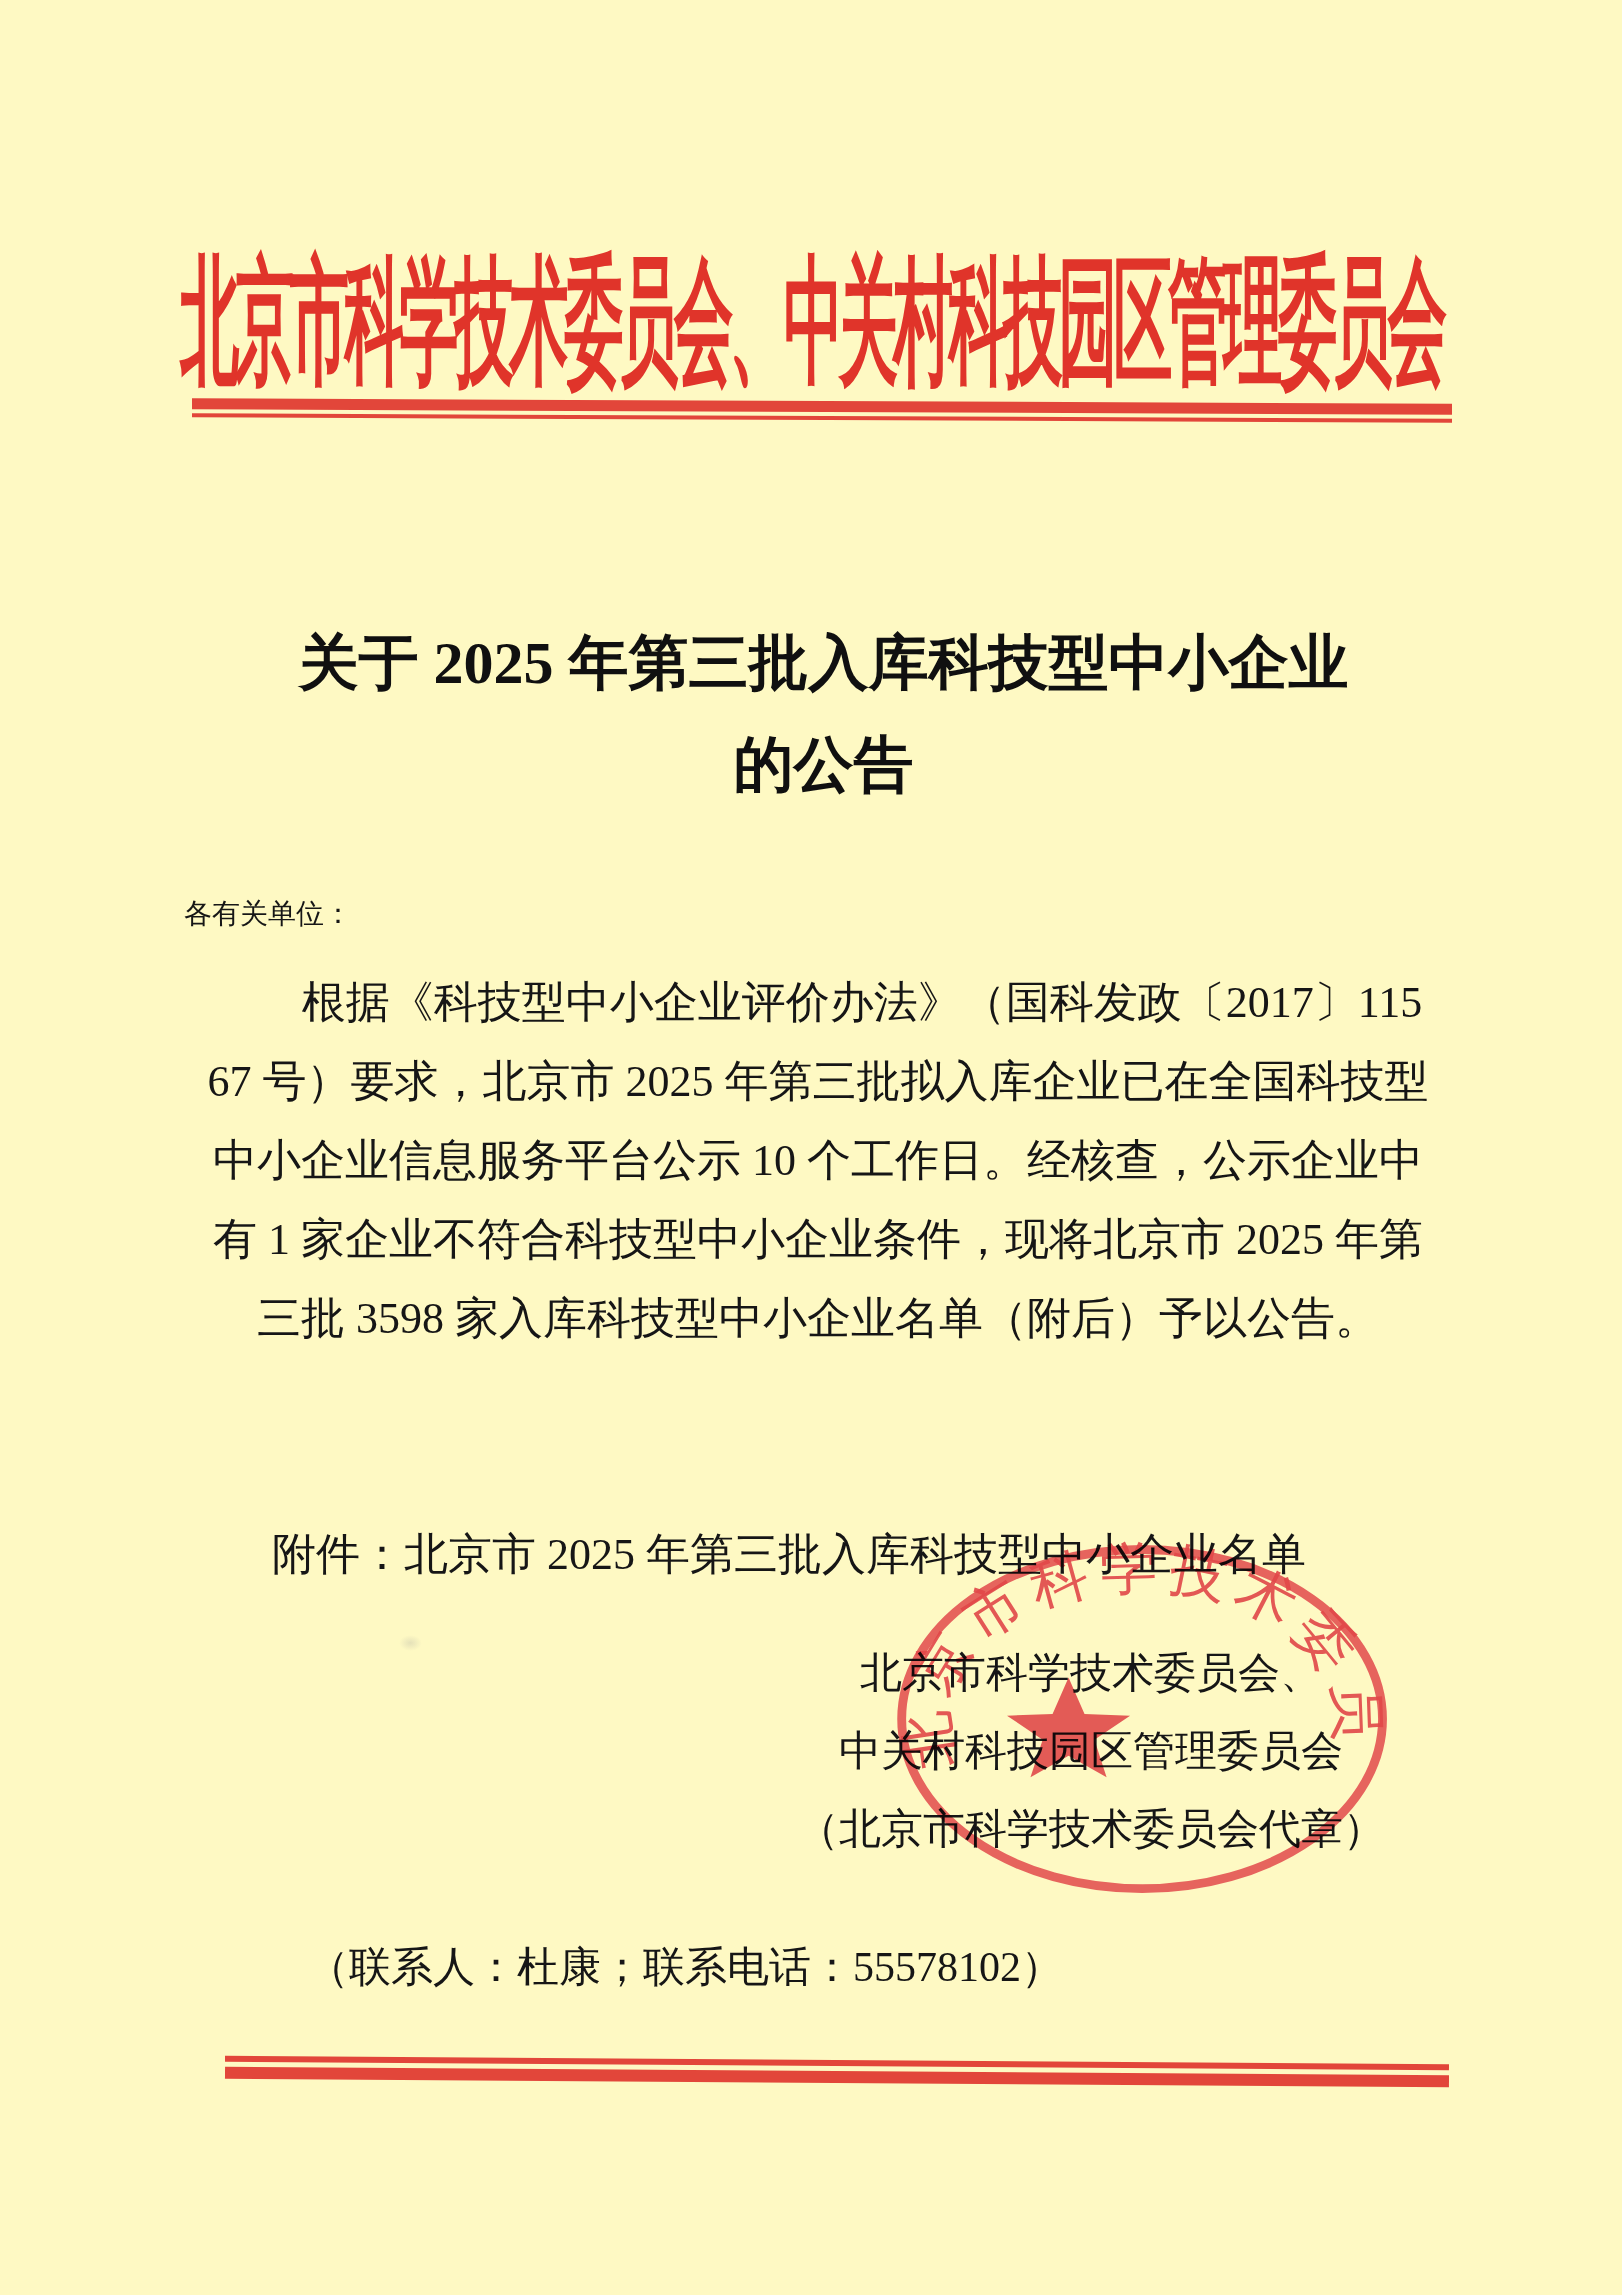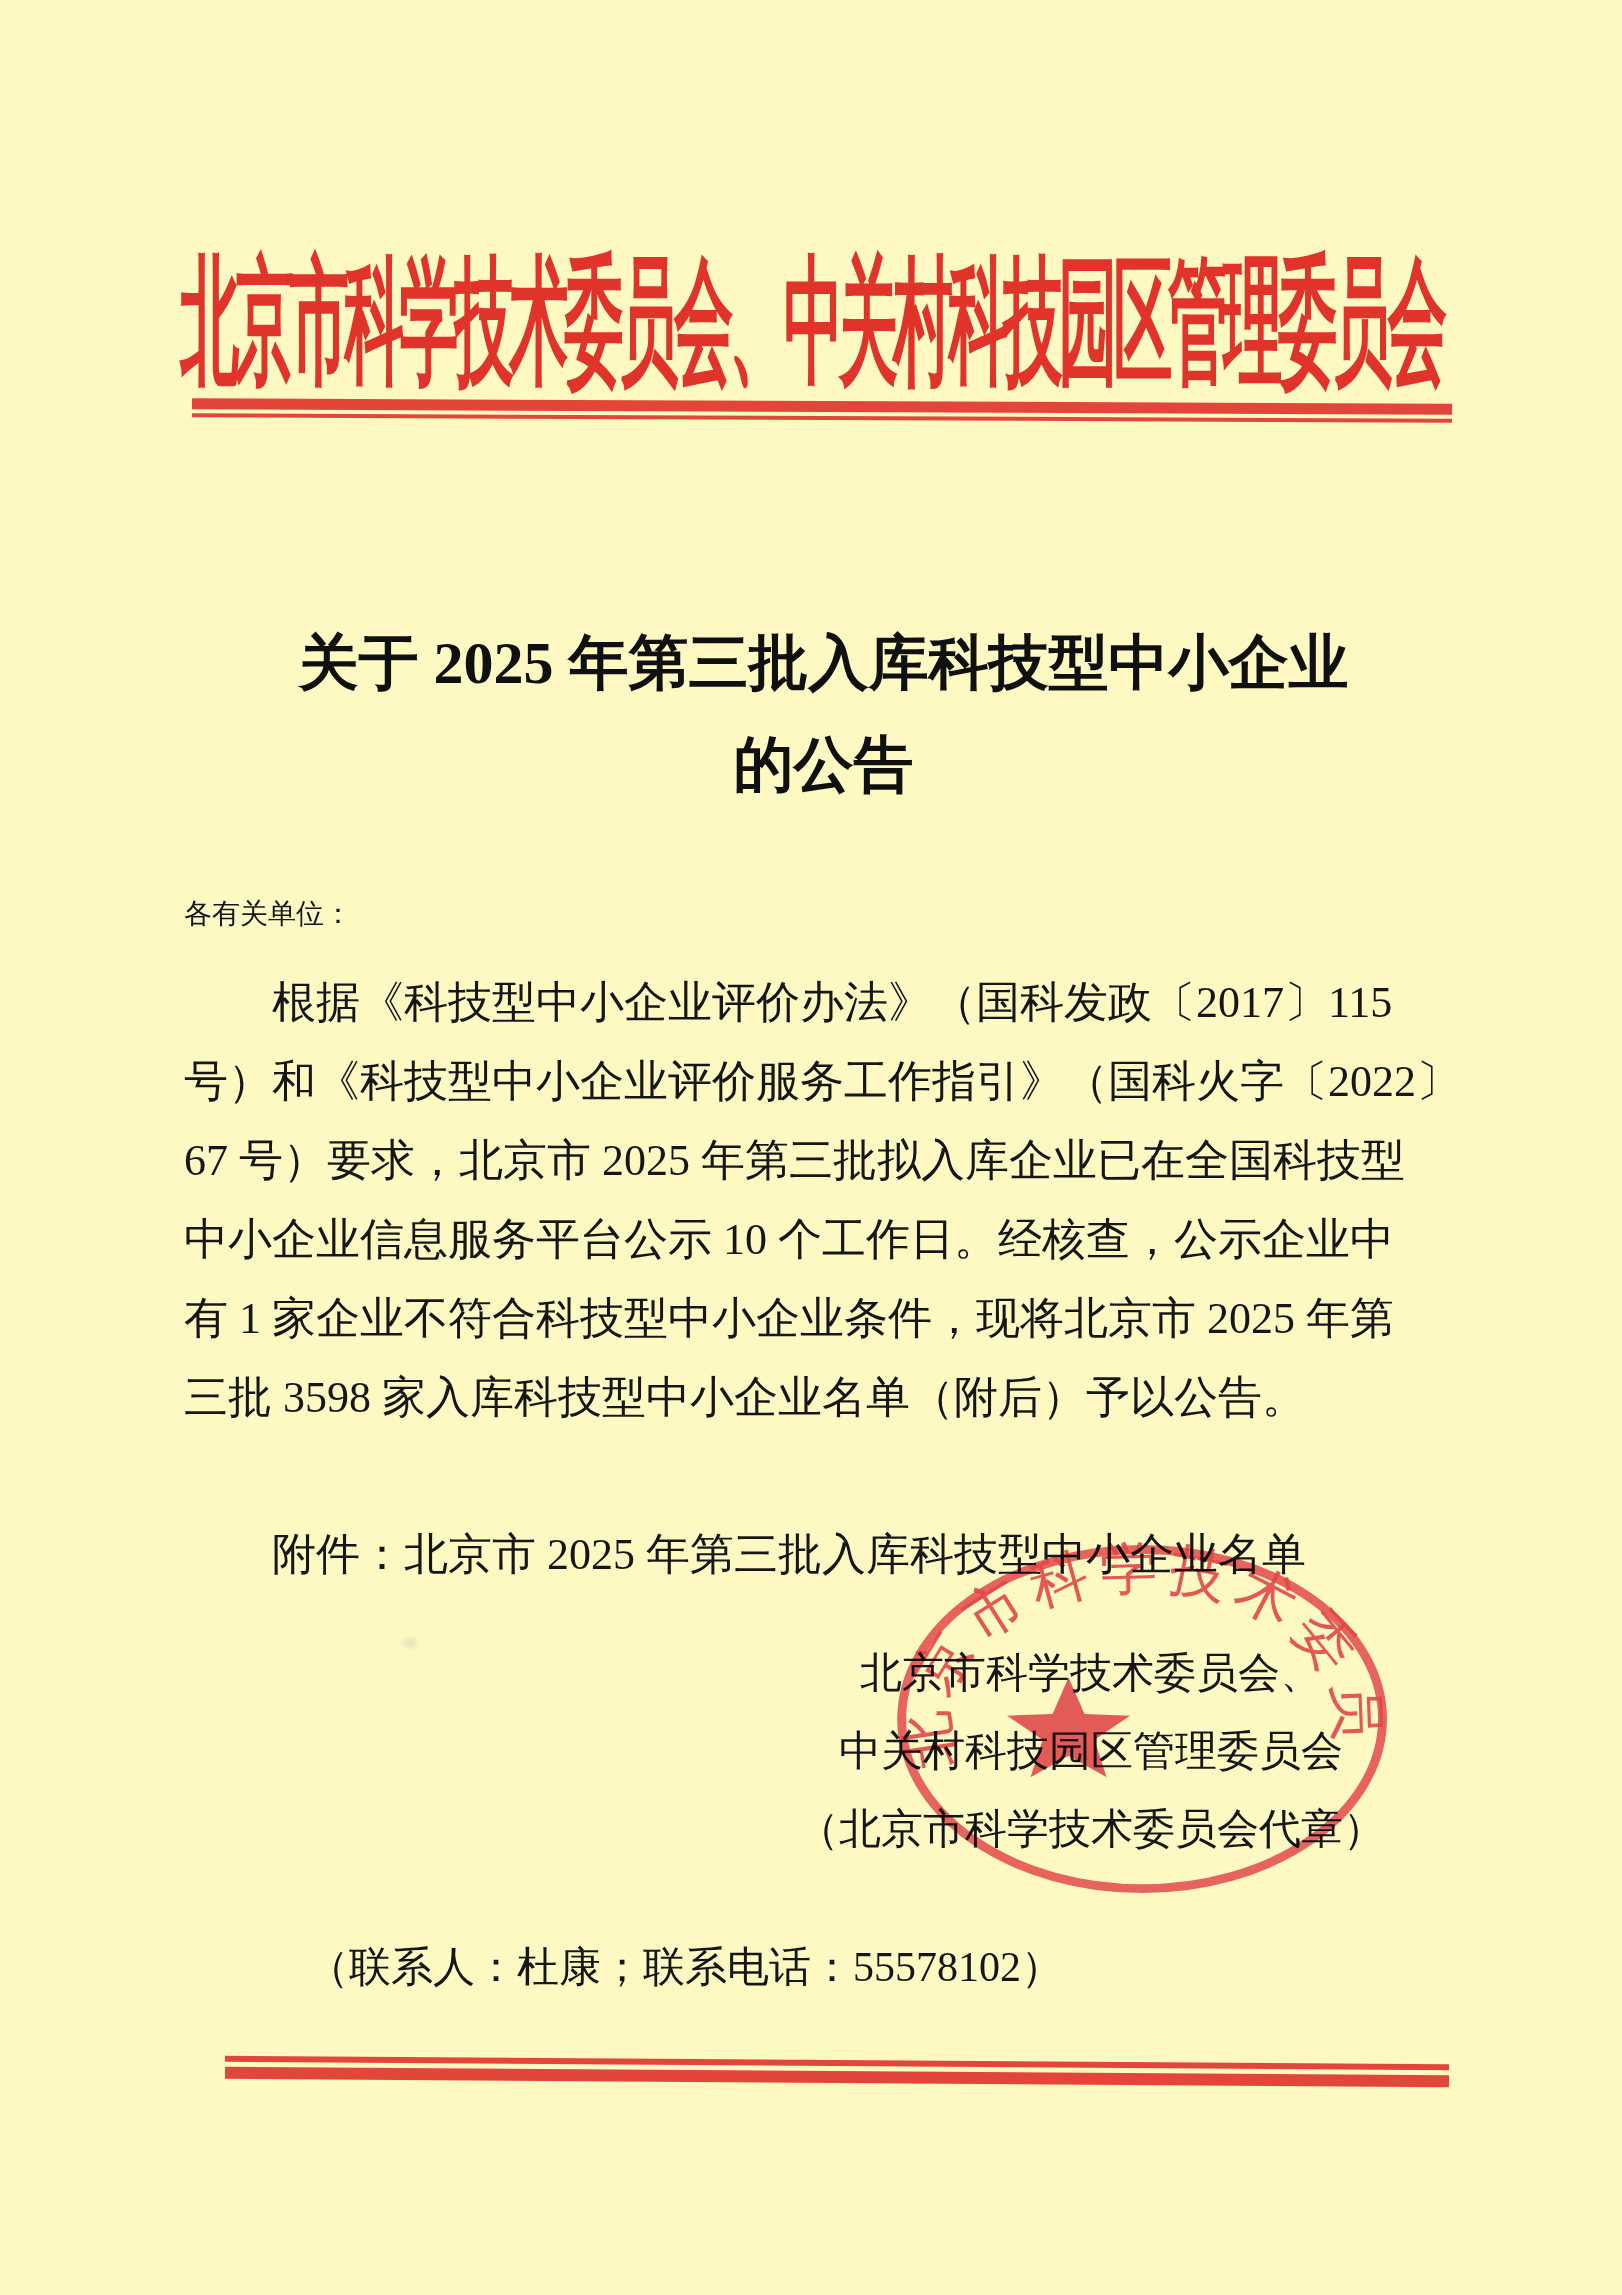--- a/index.html
+++ b/index.html
@@ -49,21 +49,21 @@
 
   
   .salutation {
     position: absolute;
     top: 886px; left: 184px; width: 1261px;
     font-size: 28px; line-height: 55px;
   }
   .paragraph {
     position: absolute;
     top: 963px; left: 184px; width: 1268px;
-    font-size: 44px; line-height: 79px;
+    font-size: 44px; line-height: 79px; text-align: center;
   }
   .body-line { white-space: nowrap; }
   .body-line.indent { text-indent: 2em; }
 
   .attachment {
     position: absolute;
     top: 1531px; left: 184px; width: 1268px;
     font-size: 44px; line-height: 48px;
     text-indent: 2em;
     white-space: nowrap;
@@ -119,21 +119,20 @@
 
   <h1 class="title">
     <span>关于 2025 年第三批入库科技型中小企业</span><br>
     <span>的公告</span>
   </h1>
 
   <div class="salutation">各有关单位：</div>
 
   <div class="paragraph">
     <div class="body-line indent">根据《科技型中小企业评价办法》（国科发政〔2017〕115</div>
-    <div class="body-line">号）和《科技型中小企业评价服务工作指引》（国科火字〔2022〕</div>
     <div class="body-line">67 号）要求，北京市 2025 年第三批拟入库企业已在全国科技型</div>
     <div class="body-line">中小企业信息服务平台公示 10 个工作日。经核查，公示企业中</div>
     <div class="body-line">有 1 家企业不符合科技型中小企业条件，现将北京市 2025 年第</div>
     <div class="body-line">三批 3598 家入库科技型中小企业名单（附后）予以公告。</div>
   </div>
 
   <div class="attachment">附件：北京市 2025 年第三批入库科技型中小企业名单</div>
 
   <div class="signature">
     <div>北京市科学技术委员会、</div>

